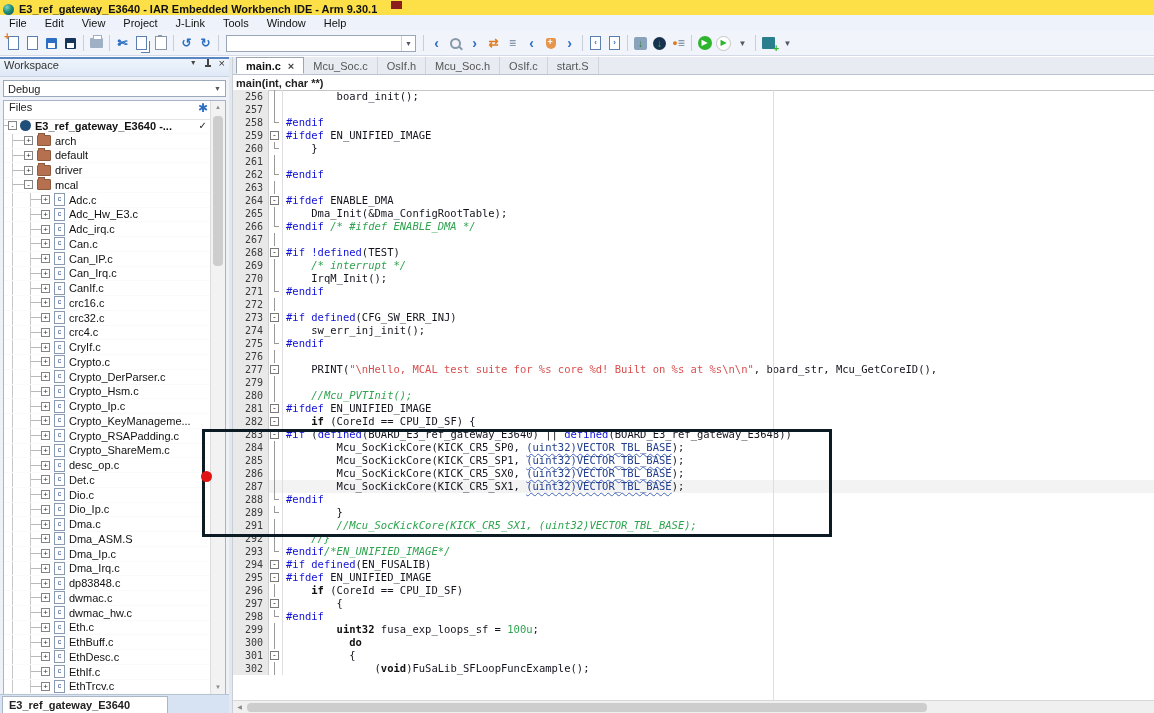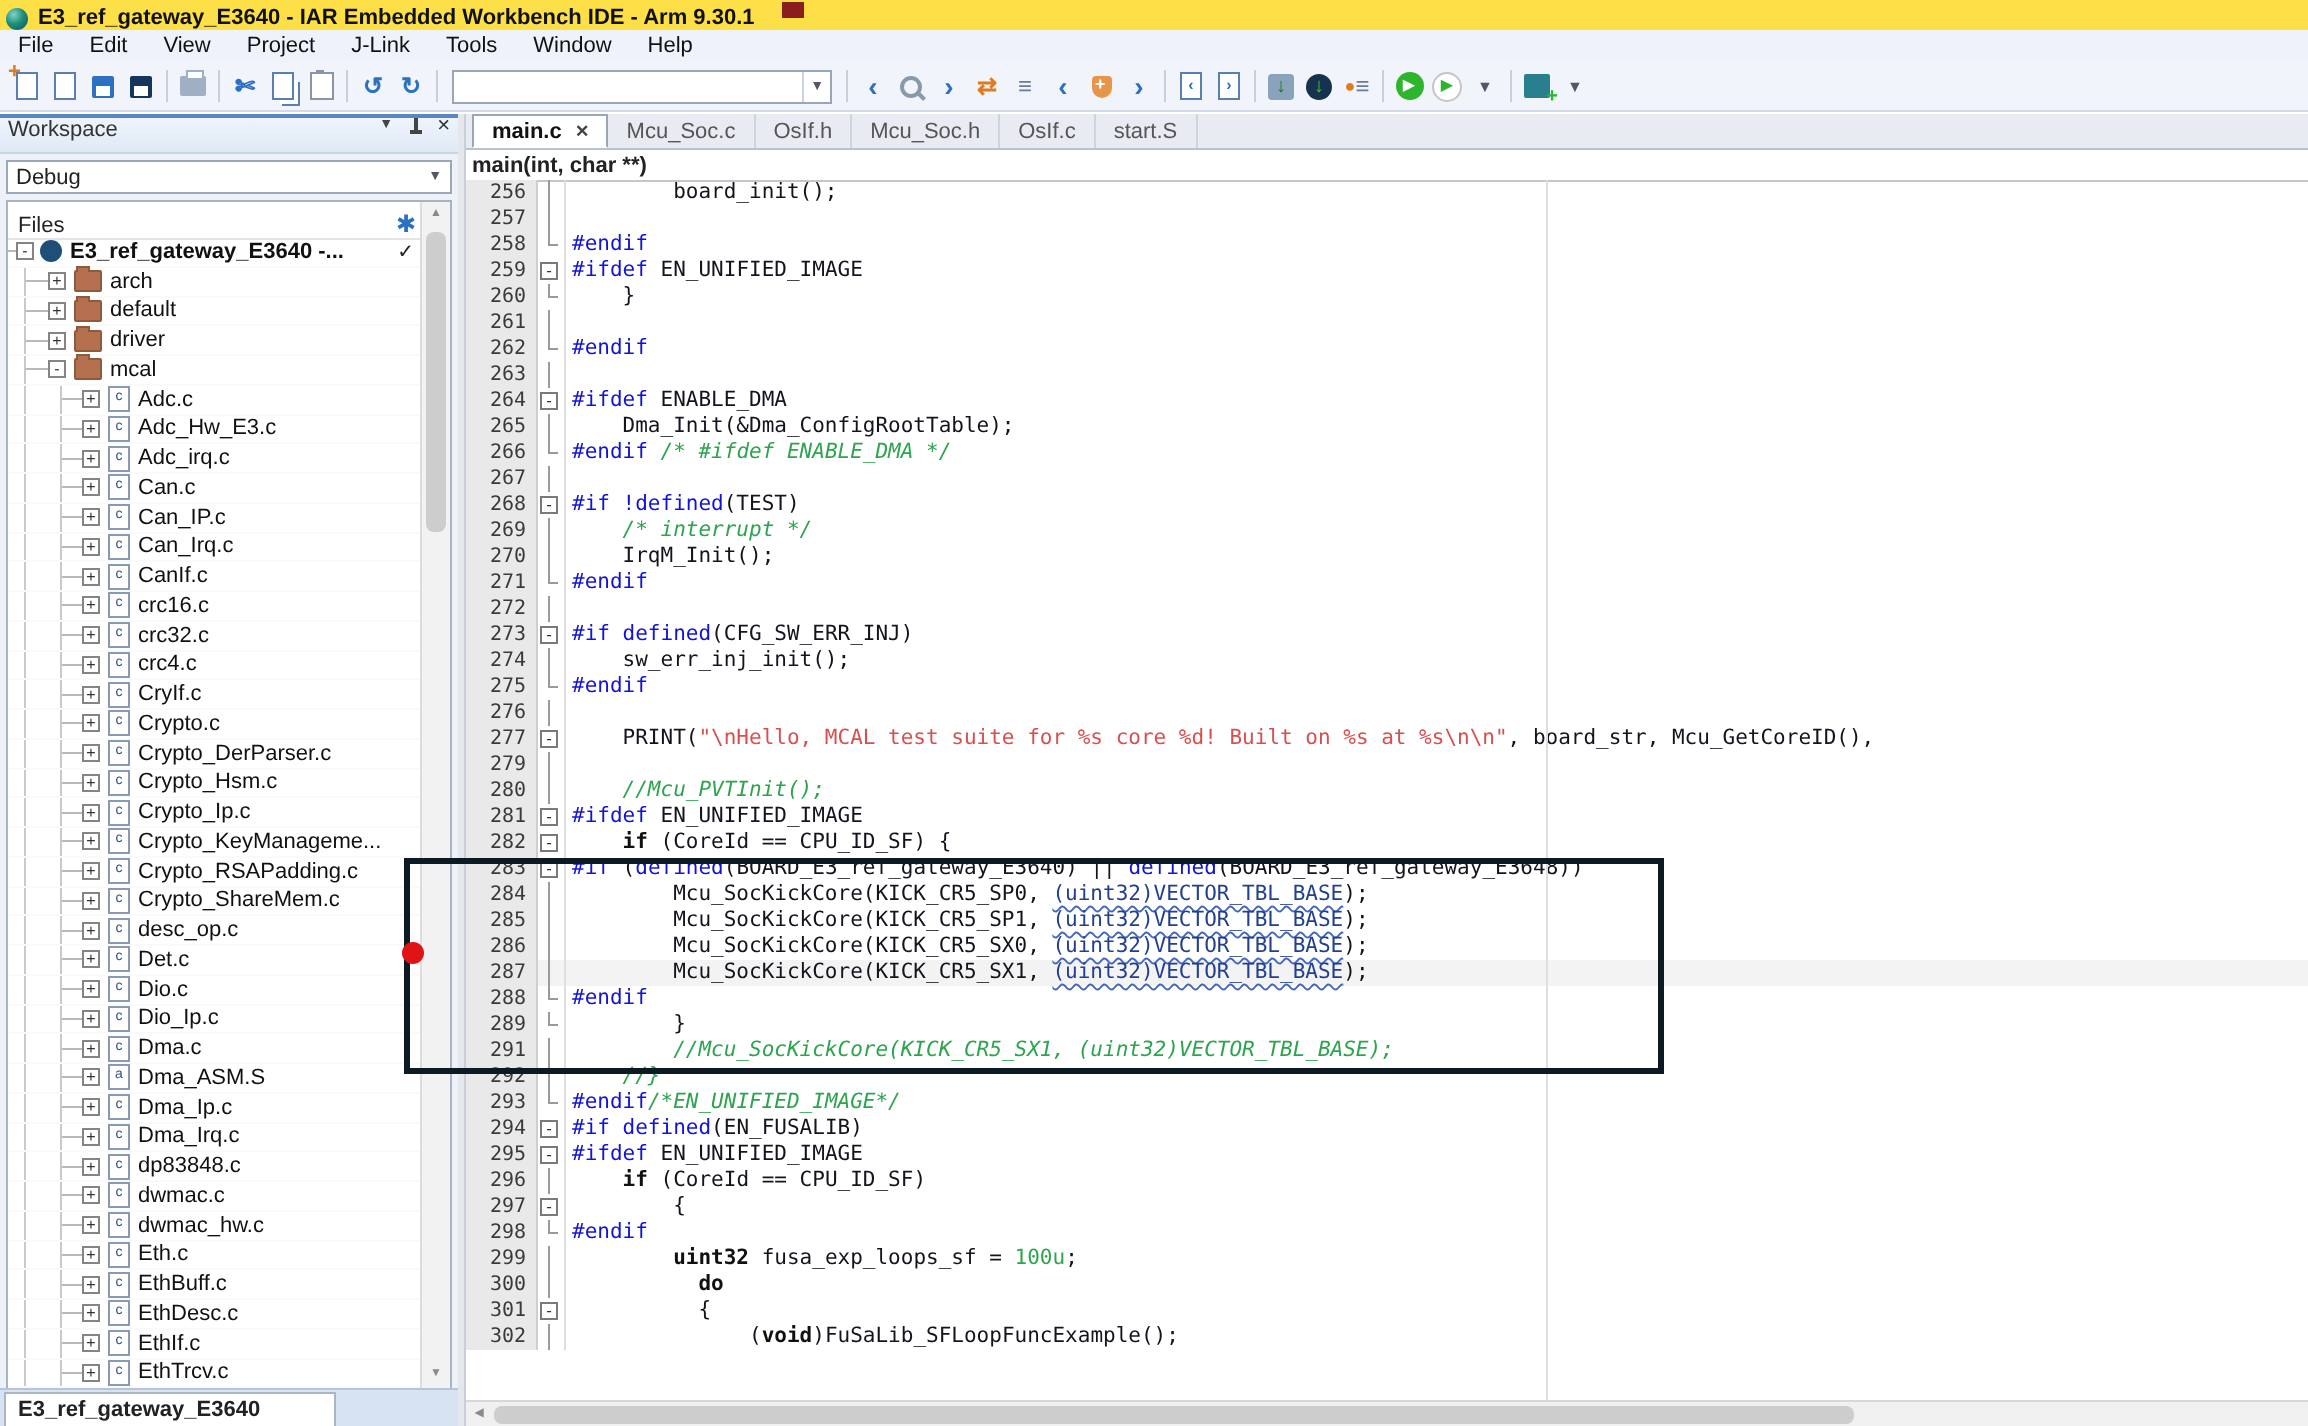--- a/index.html
+++ b/index.html
@@ -58,21 +58,21 @@
   .ws-header .sp{flex:1;}
   .hbtn{margin-left:7px;color:#444;font-size:7px;display:inline-flex;align-items:center;}
   .pin{width:8px;height:9px;position:relative;display:inline-block;}
   .pin::before{content:"";position:absolute;left:3px;top:0;width:2px;height:6px;background:#444;}
   .pin::after{content:"";position:absolute;left:1px;top:6px;width:6px;height:2px;background:#444;}
   .xbtn{font-size:11px;color:#333;line-height:9px;}
   .ws-combo{margin:3px 3px 2px 3px;height:17px;background:#fff;border:1px solid #9aa8ba;display:flex;align-items:center;box-sizing:border-box;}
   .ws-combo span{flex:1;padding-left:4px;}
   .ws-combo i{font-style:normal;font-size:7px;color:#556;padding:0 4px;}
   .ws-files{position:absolute;left:3px;top:41px;right:3px;bottom:18px;background:#fff;border:1px solid #a7b4c6;overflow:hidden;}
-  .files-head{height:18px;display:flex;align-items:flex-end;border-bottom:1px solid #e4e4e4;padding-left:5px;color:#222;gap:12px;}
+  .files-head{height:18px;display:flex;align-items:flex-start;border-bottom:1px solid #e4e4e4;padding-left:5px;color:#222;gap:12px;}
   .files-head .sp{flex:1;}
   .gear{color:#2d6fc2;font-size:12px;margin-right:17px;}
   .vscroll{position:absolute;right:0;top:0;bottom:0;width:14px;background:#f2f2f2;border-left:1px solid #dcdcdc;}
   .vscroll .arr{position:absolute;left:0;width:14px;height:13px;color:#8a8a8a;font-size:6px;text-align:center;line-height:13px;}
   .vscroll .thumb{position:absolute;left:2px;width:10px;background:#cdcdcd;border-radius:4px;}
   .tree{position:absolute;left:0;top:18px;right:15px;bottom:0;overflow:hidden;}
   .trow{height:14.75px;display:flex;align-items:center;white-space:nowrap;position:relative;border-bottom:1px solid #fafafa;box-sizing:border-box;}
   .trow .lbl{margin-left:4px;color:#111;}
   .trow .lbl.b{font-weight:bold;}
   .exp{width:9px;height:9px;border:1px solid #848484;background:#fff;font-size:8px;line-height:7px;text-align:center;

